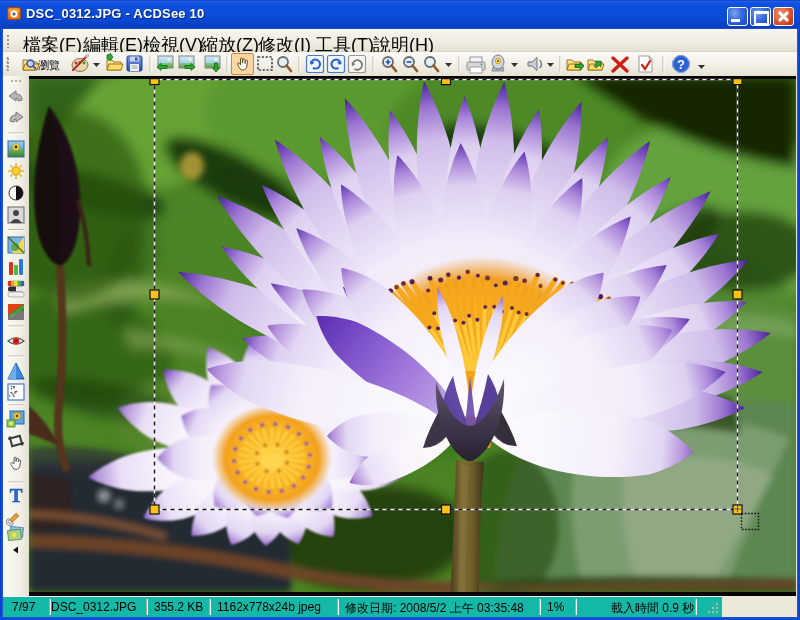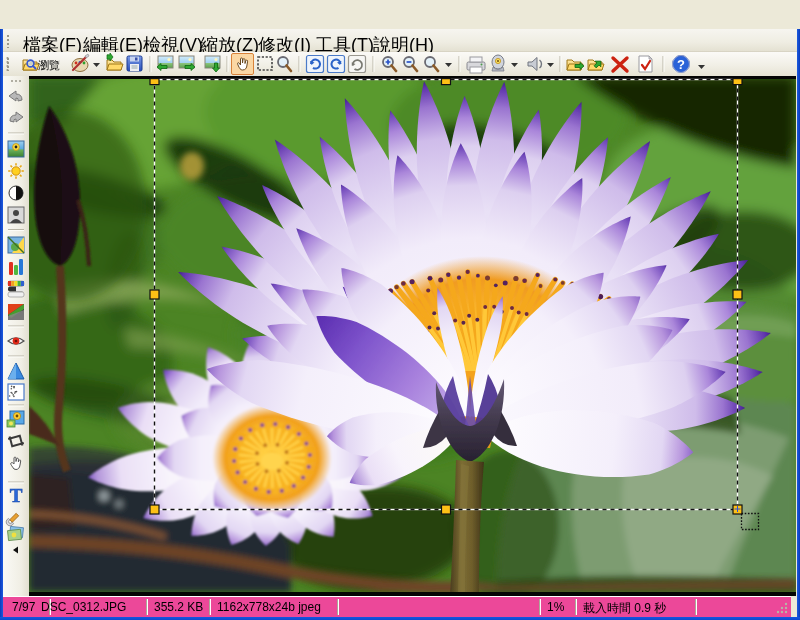--- a/index.html
+++ b/index.html
@@ -27,32 +27,44 @@
 #menubar span { position:absolute; top:4px; }
 #menubar u { text-decoration:underline; }
 
 #toolbar { position:absolute; left:3px; top:52px; width:794px; height:24px; background:linear-gradient(to bottom,#fbfaf7 0%,#f1efe6 55%,#e6e3d4 100%); }
 #browse-text { position:absolute; left:35px; top:6px; font-size:11px; color:#000; }
 
 #sidebar { position:absolute; left:3px; top:76px; width:26px; height:520px; background:linear-gradient(to right,#fafaf6 0%,#f0eee4 70%,#e2dfd0 100%); }
 
 #photo { position:absolute; left:29px; top:76px; width:767px; height:520px; background:#000; }
 
-#statusbar { position:absolute; left:3px; top:596px; width:788px; height:21px; background:#ec4899; border-top:1px solid #fff; font-size:12px; color:#000;text-decoration:underline; }
+#statusbar { position:absolute; left:3px; top:596px; width:719px; height:21px; background:#14b8a6; border-top:1px solid #fff; font-size:12px; color:#000;text-decoration:underline; }
 #statusbar .cell { position:absolute; top:3px; }
 #statusbar .vsep { position:absolute; top:2px; width:1px; height:16px; background:#aca899; box-shadow:1px 0 0 #fff; }
 
 #borders .b { position:absolute; background:linear-gradient(to bottom,#1556e0,#0d47cf); }
 #bleft  { left:0; top:29px; width:3px; height:591px; background:linear-gradient(to right,#0a3bbb,#1c5ae0)!important; }
 #bright { left:797px; top:29px; width:3px; height:591px; background:linear-gradient(to right,#1c5ae0,#0a3bbb)!important; }
 #bbot   { left:0; top:617px; width:800px; height:3px; }
 </style>
 </head>
 <body>
 <div id="win">
+  <div id="titlebar">
+    <svg class="ticon" width="17" height="17" viewBox="0 0 17 17">
+      <rect x="1.5" y="2.5" width="13" height="12" rx="2" fill="#e8731a" stroke="#9a4a08" stroke-width="1"></rect>
+      <rect x="2.5" y="3.5" width="11" height="4" rx="1.5" fill="#f89a3e"></rect>
+      <circle cx="8" cy="9" r="3.6" fill="#fff"></circle>
+      <circle cx="8" cy="9" r="1.7" fill="#6a6a6a"></circle>
+    </svg>
+    <div class="ttext">DSC_0312.JPG - ACDSee 10</div>
+    <div class="wbtn" id="btnmin"></div>
+    <div class="wbtn" id="btnmax"></div>
+    <div class="wbtn" id="btncls"></div>
+  </div>
   <div id="menubar">
     <div class="grip"></div>
     <span style="left:20px">檔案(<u>F</u>)</span>
     <span style="left:80px">編輯(<u>E</u>)</span>
     <span style="left:140px">檢視(<u>V</u>)</span>
     <span style="left:197px">縮放(<u>Z</u>)</span>
     <span style="left:255px">修改(<u>I</u>)</span>
     <span style="left:312px">工具(<u>T</u>)</span>
     <span style="left:370px">說明(<u>H</u>)</span>
   </div>
@@ -737,30 +749,31 @@
 <rect x="712.5" y="437.5" width="17" height="16" fill="none" stroke="#111" stroke-width="1.3" stroke-dasharray="1.6 1.6"></rect>
 </svg></div>
   <div id="borders">
     <div class="b" id="bleft"></div>
     <div class="b" id="bright"></div>
     <div class="b" id="bbot"></div>
   </div>
   <div id="statusbar">
     <div class="cell" style="left:9px">7/97</div>
     <div class="vsep" style="left:46px"></div>
-    <div class="cell" style="left:38px">DSC_0312.JPG</div>
+    <div class="cell" style="left:48px">DSC_0312.JPG</div>
     <div class="vsep" style="left:143px"></div>
     <div class="cell" style="left:151px">355.2 KB</div>
     <div class="vsep" style="left:206px"></div>
     <div class="cell" style="left:214px">1162x778x24b jpeg</div>
     <div class="vsep" style="left:334px"></div>
+    <div class="cell" style="left:342px">修改日期: 2008/5/2 上午 03:35:48</div>
     <div class="vsep" style="left:536px"></div>
     <div class="cell" style="left:544px">1%</div>
     <div class="vsep" style="left:572px"></div>
-    <div class="cell" style="left:580px">載入時間 0.9 秒</div>
+    <div class="cell" style="left:608px">載入時間 0.9 秒</div>
     <div class="vsep" style="left:692px"></div>
     <svg style="position:absolute;right:2px;top:4px" width="14" height="14">
         <g fill="#b8b5a6">
           <circle cx="11" cy="3" r="1.2"></circle>
           <circle cx="7" cy="7" r="1.2"></circle>
           <circle cx="11" cy="7" r="1.2"></circle>
           <circle cx="3" cy="11" r="1.2"></circle>
           <circle cx="7" cy="11" r="1.2"></circle>
           <circle cx="11" cy="11" r="1.2"></circle>
         </g>

